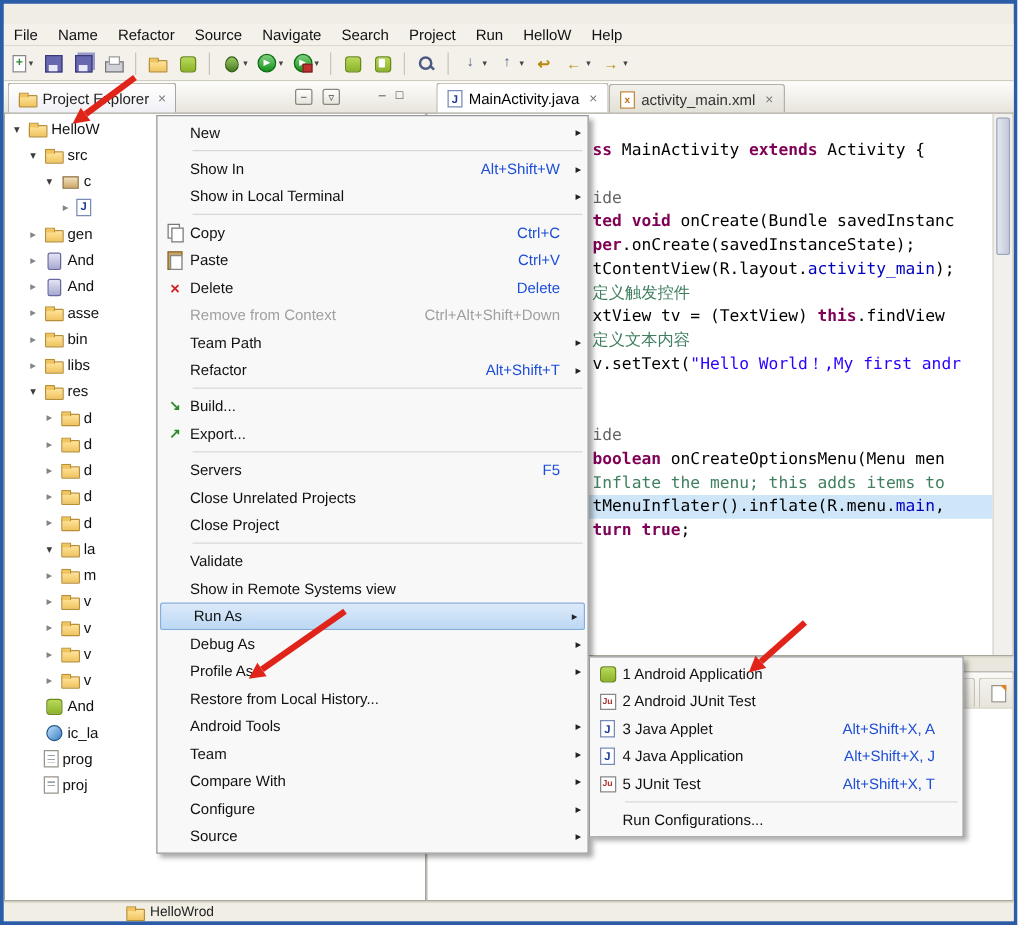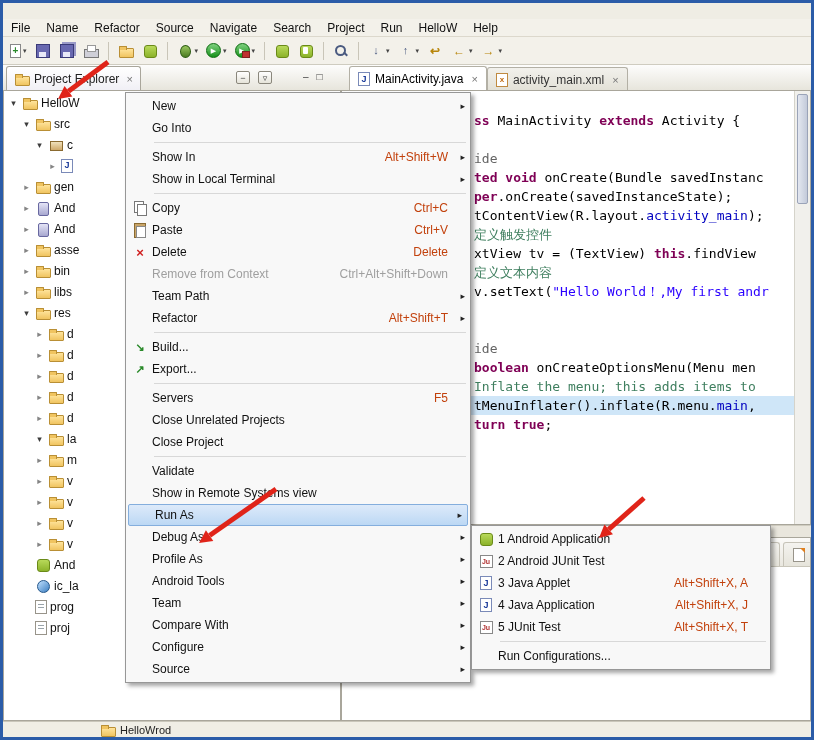--- a/index.html
+++ b/index.html
@@ -57,21 +57,21 @@
   #bottom-content{position:absolute;top:29px;left:0;right:0;bottom:0;background:#fff}
 
   #statusbar{position:absolute;left:0;right:0;bottom:0;height:16px;background:#f0eee5;border-top:1px solid #c9c6ba;display:flex;align-items:center;gap:4px;font-size:11px;color:#222;padding-left:97px}
 
   
   .menu{position:absolute;background:#f8f8f8;border:1px solid #979797;box-shadow:3px 3px 4px rgba(0,0,0,.35);padding:2px 0;z-index:50;font-size:12px}
   #context-menu{left:122px;top:89px;width:346px}
   #run-submenu{left:468px;top:522px;width:300px;z-index:55}
   .cm-item{height:22px;display:flex;align-items:center;padding:0 6px 0 2px;position:relative;color:#111}
   .cm-ico{width:24px;flex:none;display:inline-flex;justify-content:center}
-  .cm-short{margin-left:auto;padding-right:16px;color:#c2410c}
+  .cm-short{margin-left:auto;padding-right:16px;color:#1d4ed8}
   .cm-sub{position:absolute;right:5px;font-size:9px;color:#222}
   .cm-item.hlrow{background:linear-gradient(#ddeafa,var(--menu-highlight,#bcd8f4));border:1px solid #84aedd;border-radius:2px;margin:0 2px}
   .cm-item.dis .cm-label,.cm-item.dis .cm-short{color:#9f9f9f}
   .cm-sep{height:1px;background:#d8d8d8;margin:3px 4px 3px 28px}
 
   
   .ico{width:16px;height:16px;flex:none;display:inline-flex;align-items:center;justify-content:center;position:relative;font-size:10px;line-height:1}
   .foldr::before{content:"";position:absolute;left:1px;top:5px;width:13px;height:8px;background:linear-gradient(#ffe49c,#f0c460);border:1px solid #b98f35;border-radius:1px}
   .foldr::after{content:"";position:absolute;left:1px;top:3px;width:6px;height:3px;background:#f0c460;border:1px solid #b98f35;border-bottom:none;border-radius:1px 1px 0 0}
   .i-package::before{content:"";position:absolute;left:2px;top:4px;width:11px;height:8px;background:linear-gradient(#efe0bb,#cfa96a);border:1px solid #8a6a30}
@@ -404,24 +404,20 @@
     <span class="ico foldr i-project"></span>
     <span>HelloWrod</span>
   </div>
 
   <div id="context-menu" class="menu">
       <div class="cm-item">
         <span class="cm-ico"></span>
         <span class="cm-label">New</span>
         <span class="cm-sub">▸</span>
       </div>
-      <div class="cm-item">
-        <span class="cm-ico"></span>
-        <span class="cm-label">Go Into</span>
-      </div>
       <div class="cm-sep"></div>
       <div class="cm-item">
         <span class="cm-ico"></span>
         <span class="cm-label">Show In</span>
         <span class="cm-short">Alt+Shift+W</span>
         <span class="cm-sub">▸</span>
       </div>
       <div class="cm-item">
         <span class="cm-ico"></span>
         <span class="cm-label">Show in Local Terminal</span>
@@ -508,20 +504,24 @@
       </div>
       <div class="cm-item">
         <span class="cm-ico"></span>
         <span class="cm-label">Debug As</span>
         <span class="cm-sub">▸</span>
       </div>
       <div class="cm-item">
         <span class="cm-ico"></span>
         <span class="cm-label">Profile As</span>
         <span class="cm-sub">▸</span>
+      </div>
+      <div class="cm-item">
+        <span class="cm-ico"></span>
+        <span class="cm-label">Restore from Local History...</span>
       </div>
       <div class="cm-item">
         <span class="cm-ico"></span>
         <span class="cm-label">Android Tools</span>
         <span class="cm-sub">▸</span>
       </div>
       <div class="cm-item">
         <span class="cm-ico"></span>
         <span class="cm-label">Team</span>
         <span class="cm-sub">▸</span>

